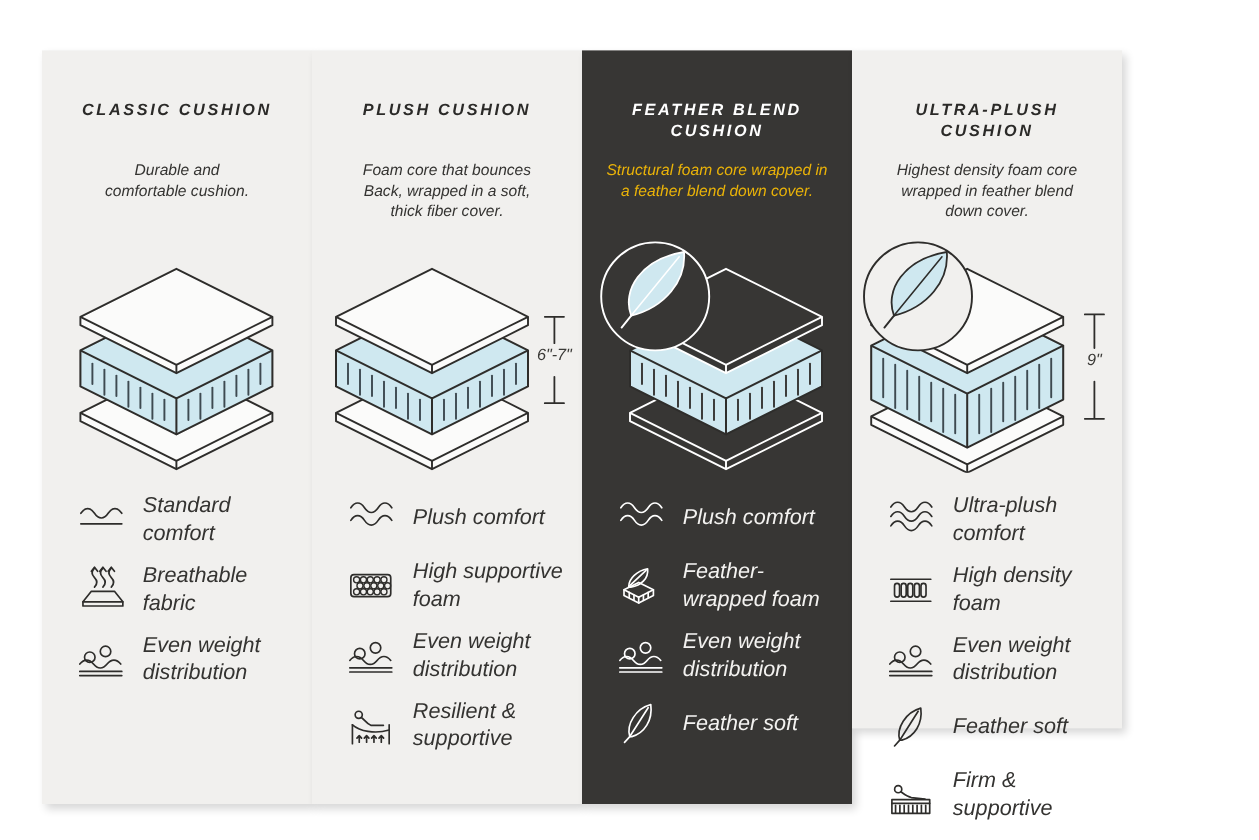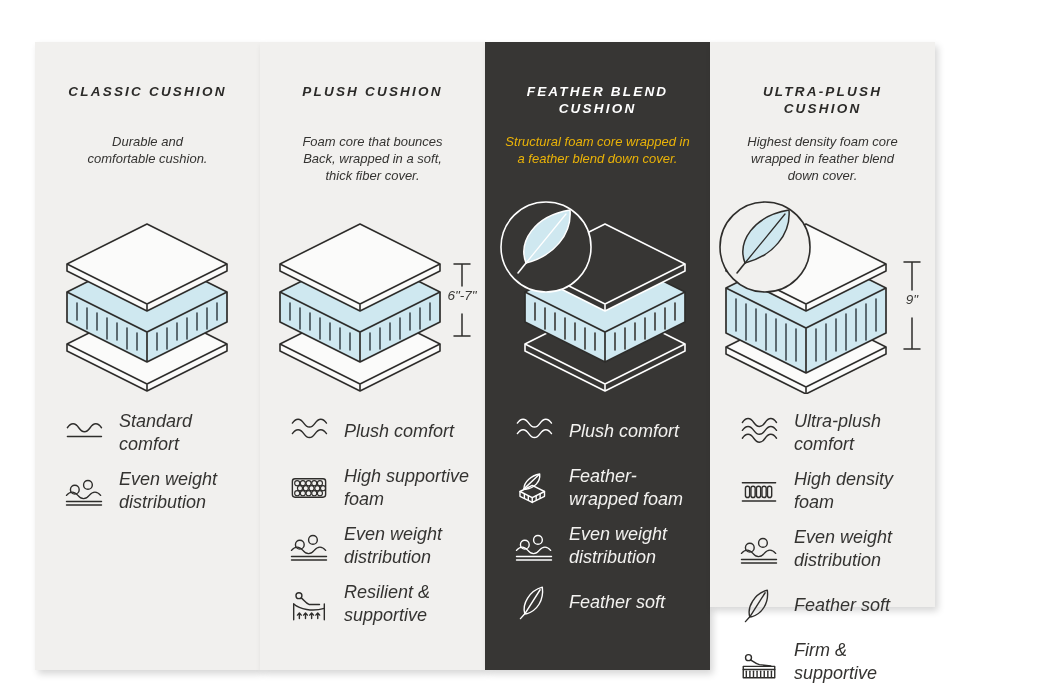--- a/index.html
+++ b/index.html
@@ -75,20 +75,35 @@
       </div>
     <ul class="features">
         <li class="feature">
           <span class="ficon">
             <svg viewBox="0 0 48 48" width="42" height="42" fill="none" stroke="#2e2d2b" stroke-width="1.6" stroke-linecap="round" stroke-linejoin="round">
               <path d="M5 18c4-6 9-6 13 0s9 6 13 0 9-6 13 0"></path>
               <path d="M5 28h39"></path>
             </svg>
           </span>
           <span class="flabel">Standard comfort</span>
+        </li>
+        <li class="feature">
+          <span class="ficon">
+            <svg viewBox="0 0 48 48" width="42" height="42" fill="none" stroke="#2e2d2b" stroke-width="1.6" stroke-linecap="round" stroke-linejoin="round">
+              <path d="M7 36 L15 26 H37 L45 36 Z"></path>
+              <path d="M7 36v4h38v-4"></path>
+              <path d="M18 22c3-3 3-6 0-9s-3-6 0-9"></path>
+              <path d="M15 7l3-4 3 4"></path>
+              <path d="M26 22c3-3 3-6 0-9s-3-6 0-9"></path>
+              <path d="M23 7l3-4 3 4"></path>
+              <path d="M34 22c3-3 3-6 0-9s-3-6 0-9"></path>
+              <path d="M31 7l3-4 3 4"></path>
+            </svg>
+          </span>
+          <span class="flabel">Breathable fabric</span>
         </li>
         <li class="feature">
           <span class="ficon">
             <svg viewBox="0 0 48 48" width="42" height="42" fill="none" stroke="#2e2d2b" stroke-width="1.6" stroke-linecap="round" stroke-linejoin="round">
               <circle cx="13.5" cy="22.5" r="5"></circle>
               <circle cx="28.5" cy="17" r="5"></circle>
               <path d="M4 29c4-5 9-5 13 0s9 5 13 0 9-5 13 0"></path>
               <path d="M4 36h40M4 40h40"></path>
             </svg>
           </span>

